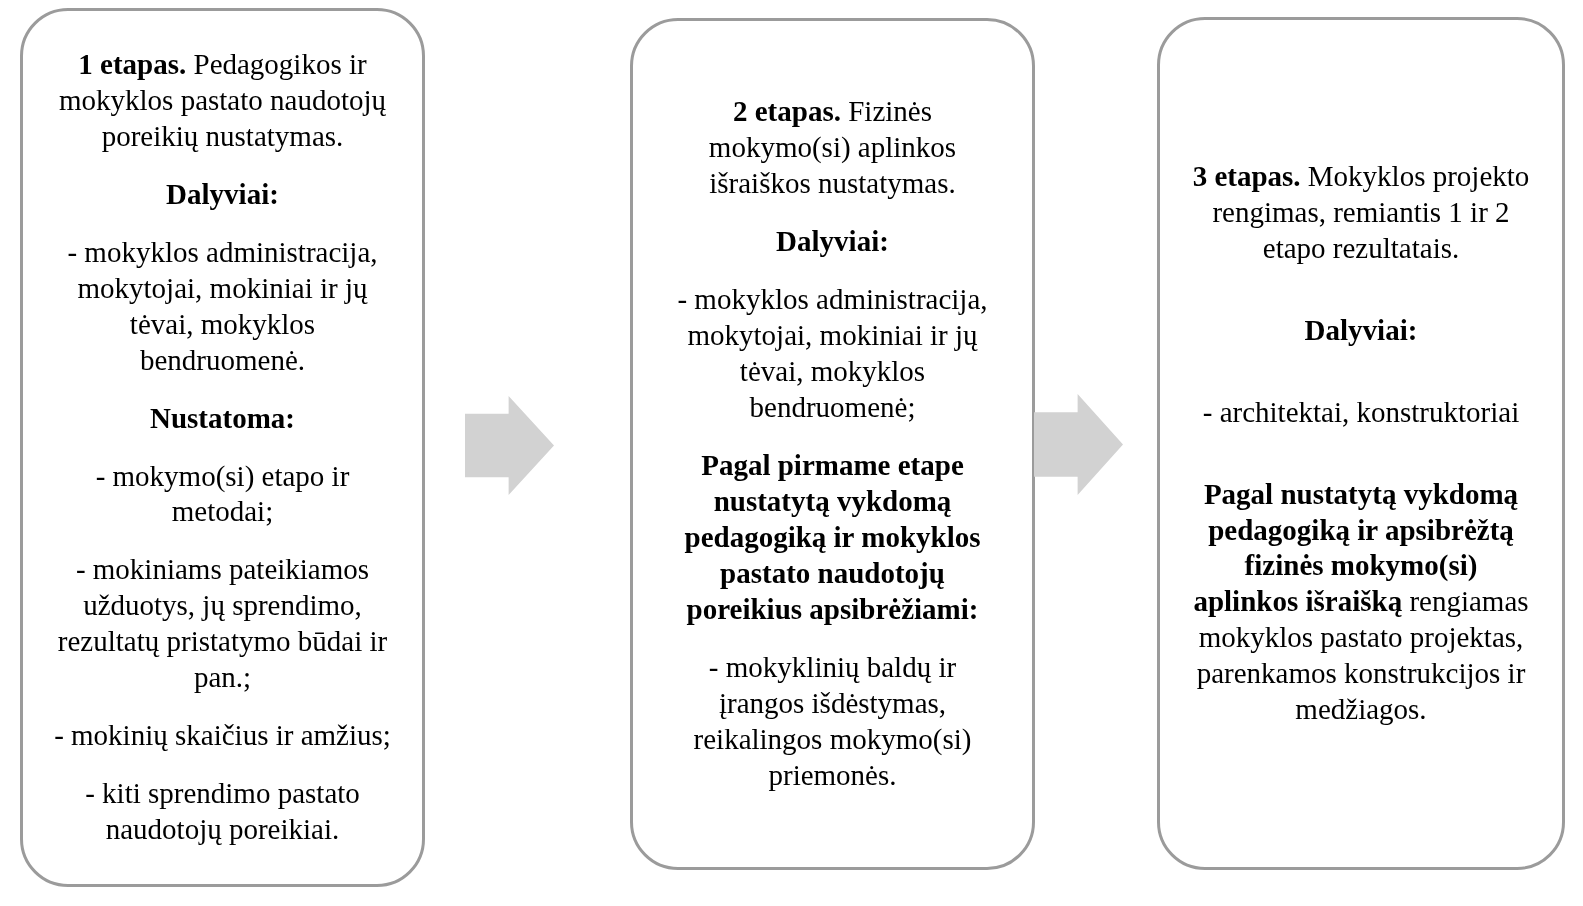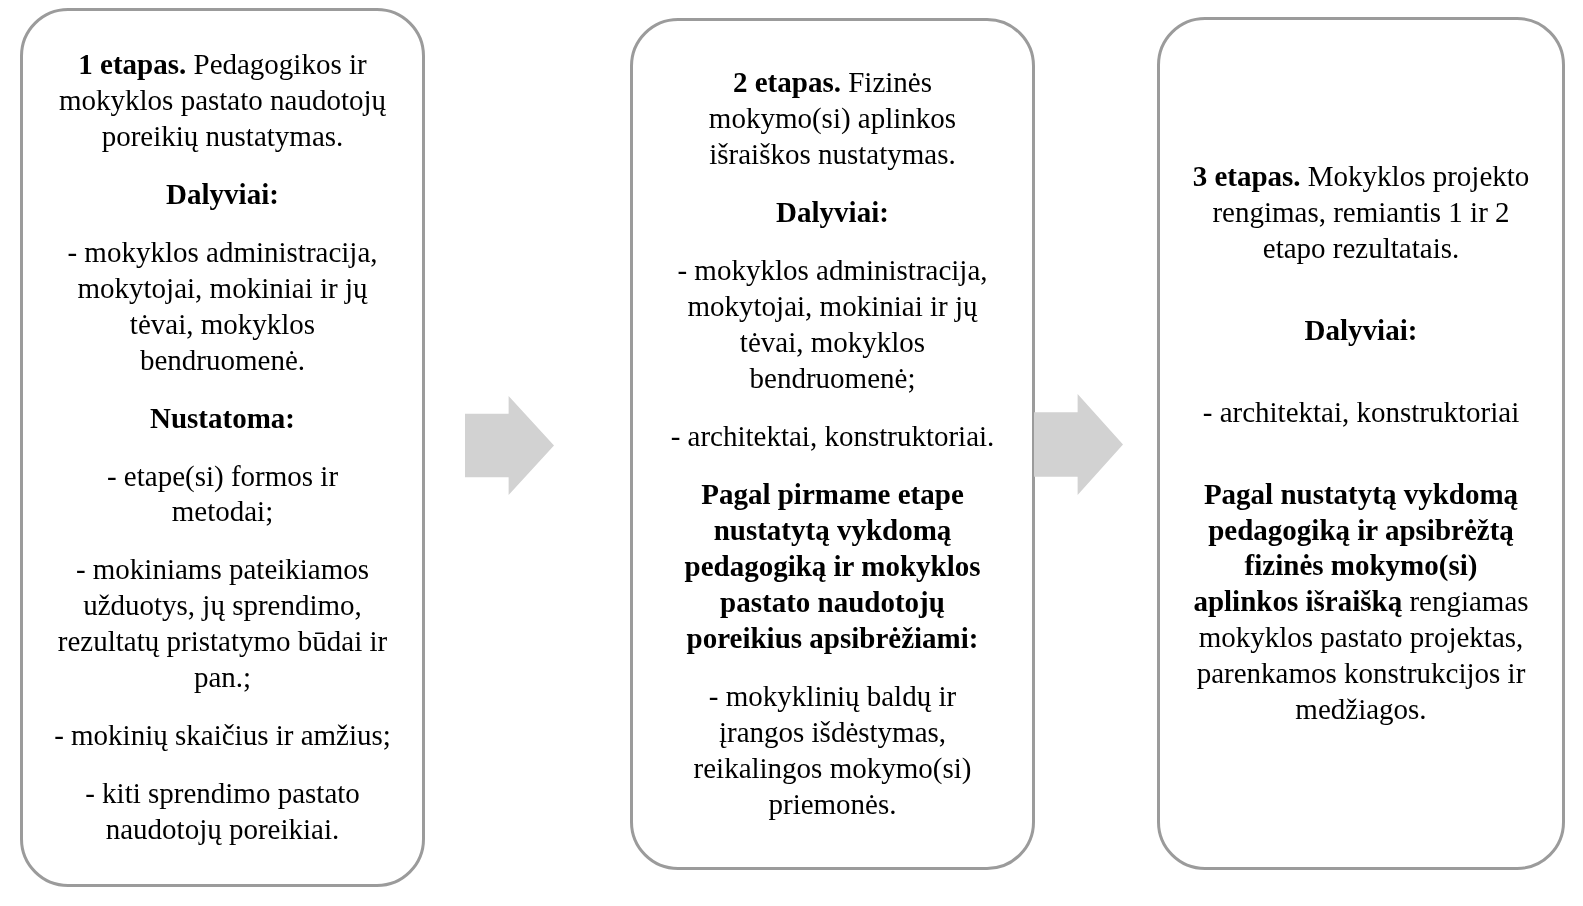--- a/index.html
+++ b/index.html
@@ -52,33 +52,32 @@
 </head>
 <body>
 
 <div class="canvas">
 
   <div class="stage-box box-1">
     <p class="para"><b>1 etapas.</b><span> Pedagogikos ir mokyklos pastato naudotojų poreikių nustatymas.</span></p>
     <p class="para bold">Dalyviai:</p>
     <p class="para">- mokyklos administracija, mokytojai, mokiniai ir jų tėvai, mokyklos bendruomenė.</p>
     <p class="para bold">Nustatoma:</p>
-    <p class="para">- etape(si) formos ir metodai;</p>
+    <p class="para">- mokymo(si) etapo ir metodai;</p>
     <p class="para">- mokiniams pateikiamos užduotys, jų sprendimo, rezultatų pristatymo būdai ir pan.;</p>
     <p class="para">- mokinių skaičius ir amžius;</p>
     <p class="para">- kiti sprendimo pastato naudotojų poreikiai.</p>
   </div>
 
   <div class="flow-arrow arrow-1"></div>
 
   <div class="stage-box box-2">
     <p class="para"><b>2 etapas.</b><span> Fizinės mokymo(si) aplinkos išraiškos nustatymas.</span></p>
     <p class="para bold">Dalyviai:</p>
     <p class="para">- mokyklos administracija, mokytojai, mokiniai ir jų tėvai, mokyklos bendruomenė;</p>
-    <p class="para">- architektai, konstruktoriai.</p>
     <p class="para bold">Pagal pirmame etape nustatytą vykdomą pedagogiką ir mokyklos pastato naudotojų poreikius apsibrėžiami:</p>
     <p class="para">- mokyklinių baldų ir įrangos išdėstymas, reikalingos mokymo(si) priemonės.</p>
   </div>
 
   <div class="flow-arrow arrow-2"></div>
 
   <div class="stage-box box-3">
     <p class="para"><b>3 etapas.</b><span> Mokyklos projekto rengimas, remiantis 1 ir 2 etapo rezultatais.</span></p>
     <p class="para bold">Dalyviai:</p>
     <p class="para">- architektai, konstruktoriai</p>

